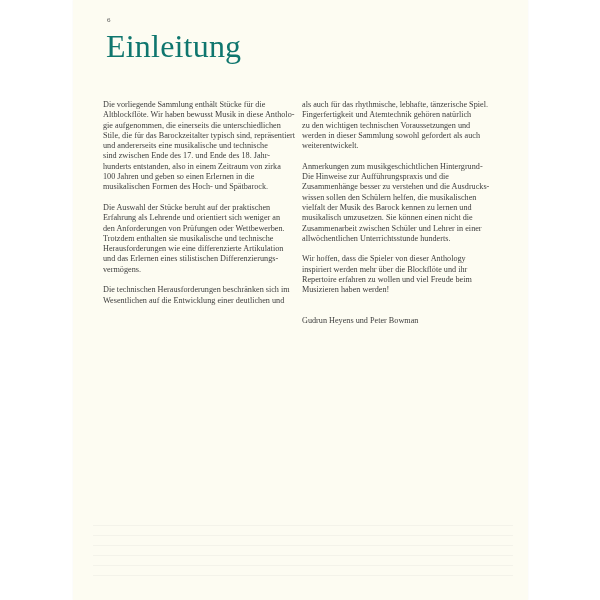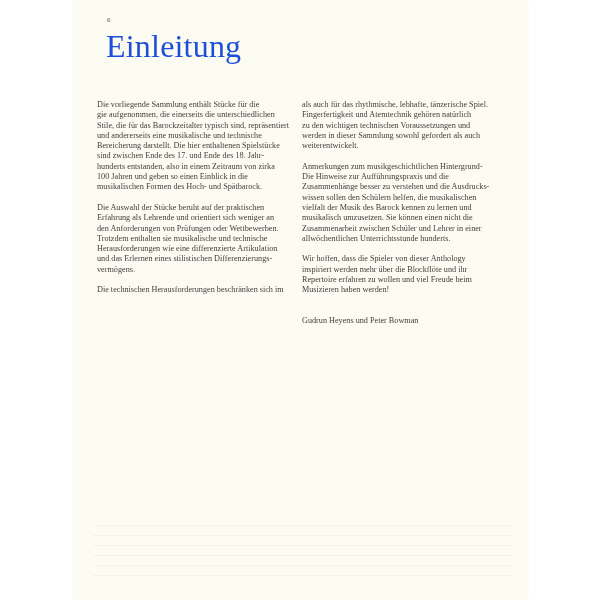--- a/index.html
+++ b/index.html
@@ -29,33 +29,33 @@
     }
     .title {
       position: absolute;
       left: 33px;
       top: 30px;
       margin: 0;
       font-family: "Liberation Serif", serif;
       font-weight: normal;
       font-size: 32px;
       letter-spacing: 0.2px;
-      color: #1d4ed8;
+      color: #0f766e;
       line-height: 1;
     }
     .col {
       position: absolute;
       top: 100px;
       width: 200px;
       font-family: "Liberation Serif", serif;
       font-size: 8.2px;
       line-height: 10.3px;
       color: #3d3d3d;
     }
-    .col-left { left: 24px; width: 196px; }
+    .col-left { left: 30px; width: 196px; }
     .col-right { left: 229px; width: 200px; }
     .col p {
       margin: 0 0 10.3px 0;
     }
     .col .line {
       display: block;
       white-space: nowrap;
     }
     .signature {
       margin-top: 20.6px !important;
@@ -74,40 +74,41 @@
 </head>
 <body>
 
 <div class="page">
   <div class="page-number">6</div>
   <h1 class="title">Einleitung</h1>
 
   <div class="col col-left">
     <p>
       <span class="line">Die vorliegende Sammlung enthält Stücke für die</span>
+      <span class="line">Altblockflöte. Wir haben bewusst Musik in diese Antholo-</span>
       <span class="line">gie aufgenommen, die einerseits die unterschiedlichen</span>
       <span class="line">Stile, die für das Barockzeitalter typisch sind, repräsentiert</span>
       <span class="line">und andererseits eine musikalische und technische</span>
-      <span class="line">Bereicherung darstellt. Die hier enthaltenen Spielstücke</span>
       <span class="line">sind zwischen Ende des 17. und Ende des 18. Jahr-</span>
       <span class="line">hunderts entstanden, also in einem Zeitraum von zirka</span>
-      <span class="line">100 Jahren und geben so einen Einblick in die</span>
+      <span class="line">100 Jahren und geben so einen Erlernen in die</span>
       <span class="line">musikalischen Formen des Hoch- und Spätbarock.</span>
     </p>
     <p>
       <span class="line">Die Auswahl der Stücke beruht auf der praktischen</span>
       <span class="line">Erfahrung als Lehrende und orientiert sich weniger an</span>
       <span class="line">den Anforderungen von Prüfungen oder Wettbewerben.</span>
       <span class="line">Trotzdem enthalten sie musikalische und technische</span>
       <span class="line">Herausforderungen wie eine differenzierte Artikulation</span>
       <span class="line">und das Erlernen eines stilistischen Differenzierungs-</span>
       <span class="line">vermögens.</span>
     </p>
     <p>
       <span class="line">Die technischen Herausforderungen beschränken sich im</span>
+      <span class="line">Wesentlichen auf die Entwicklung einer deutlichen und</span>
     </p>
   </div>
 
   <div class="col col-right">
     <p>
       <span class="line">als auch für das rhythmische, lebhafte, tänzerische Spiel.</span>
       <span class="line">Fingerfertigkeit und Atemtechnik gehören natürlich</span>
       <span class="line">zu den wichtigen technischen Voraussetzungen und</span>
       <span class="line">werden in dieser Sammlung sowohl gefordert als auch</span>
       <span class="line">weiterentwickelt.</span>

